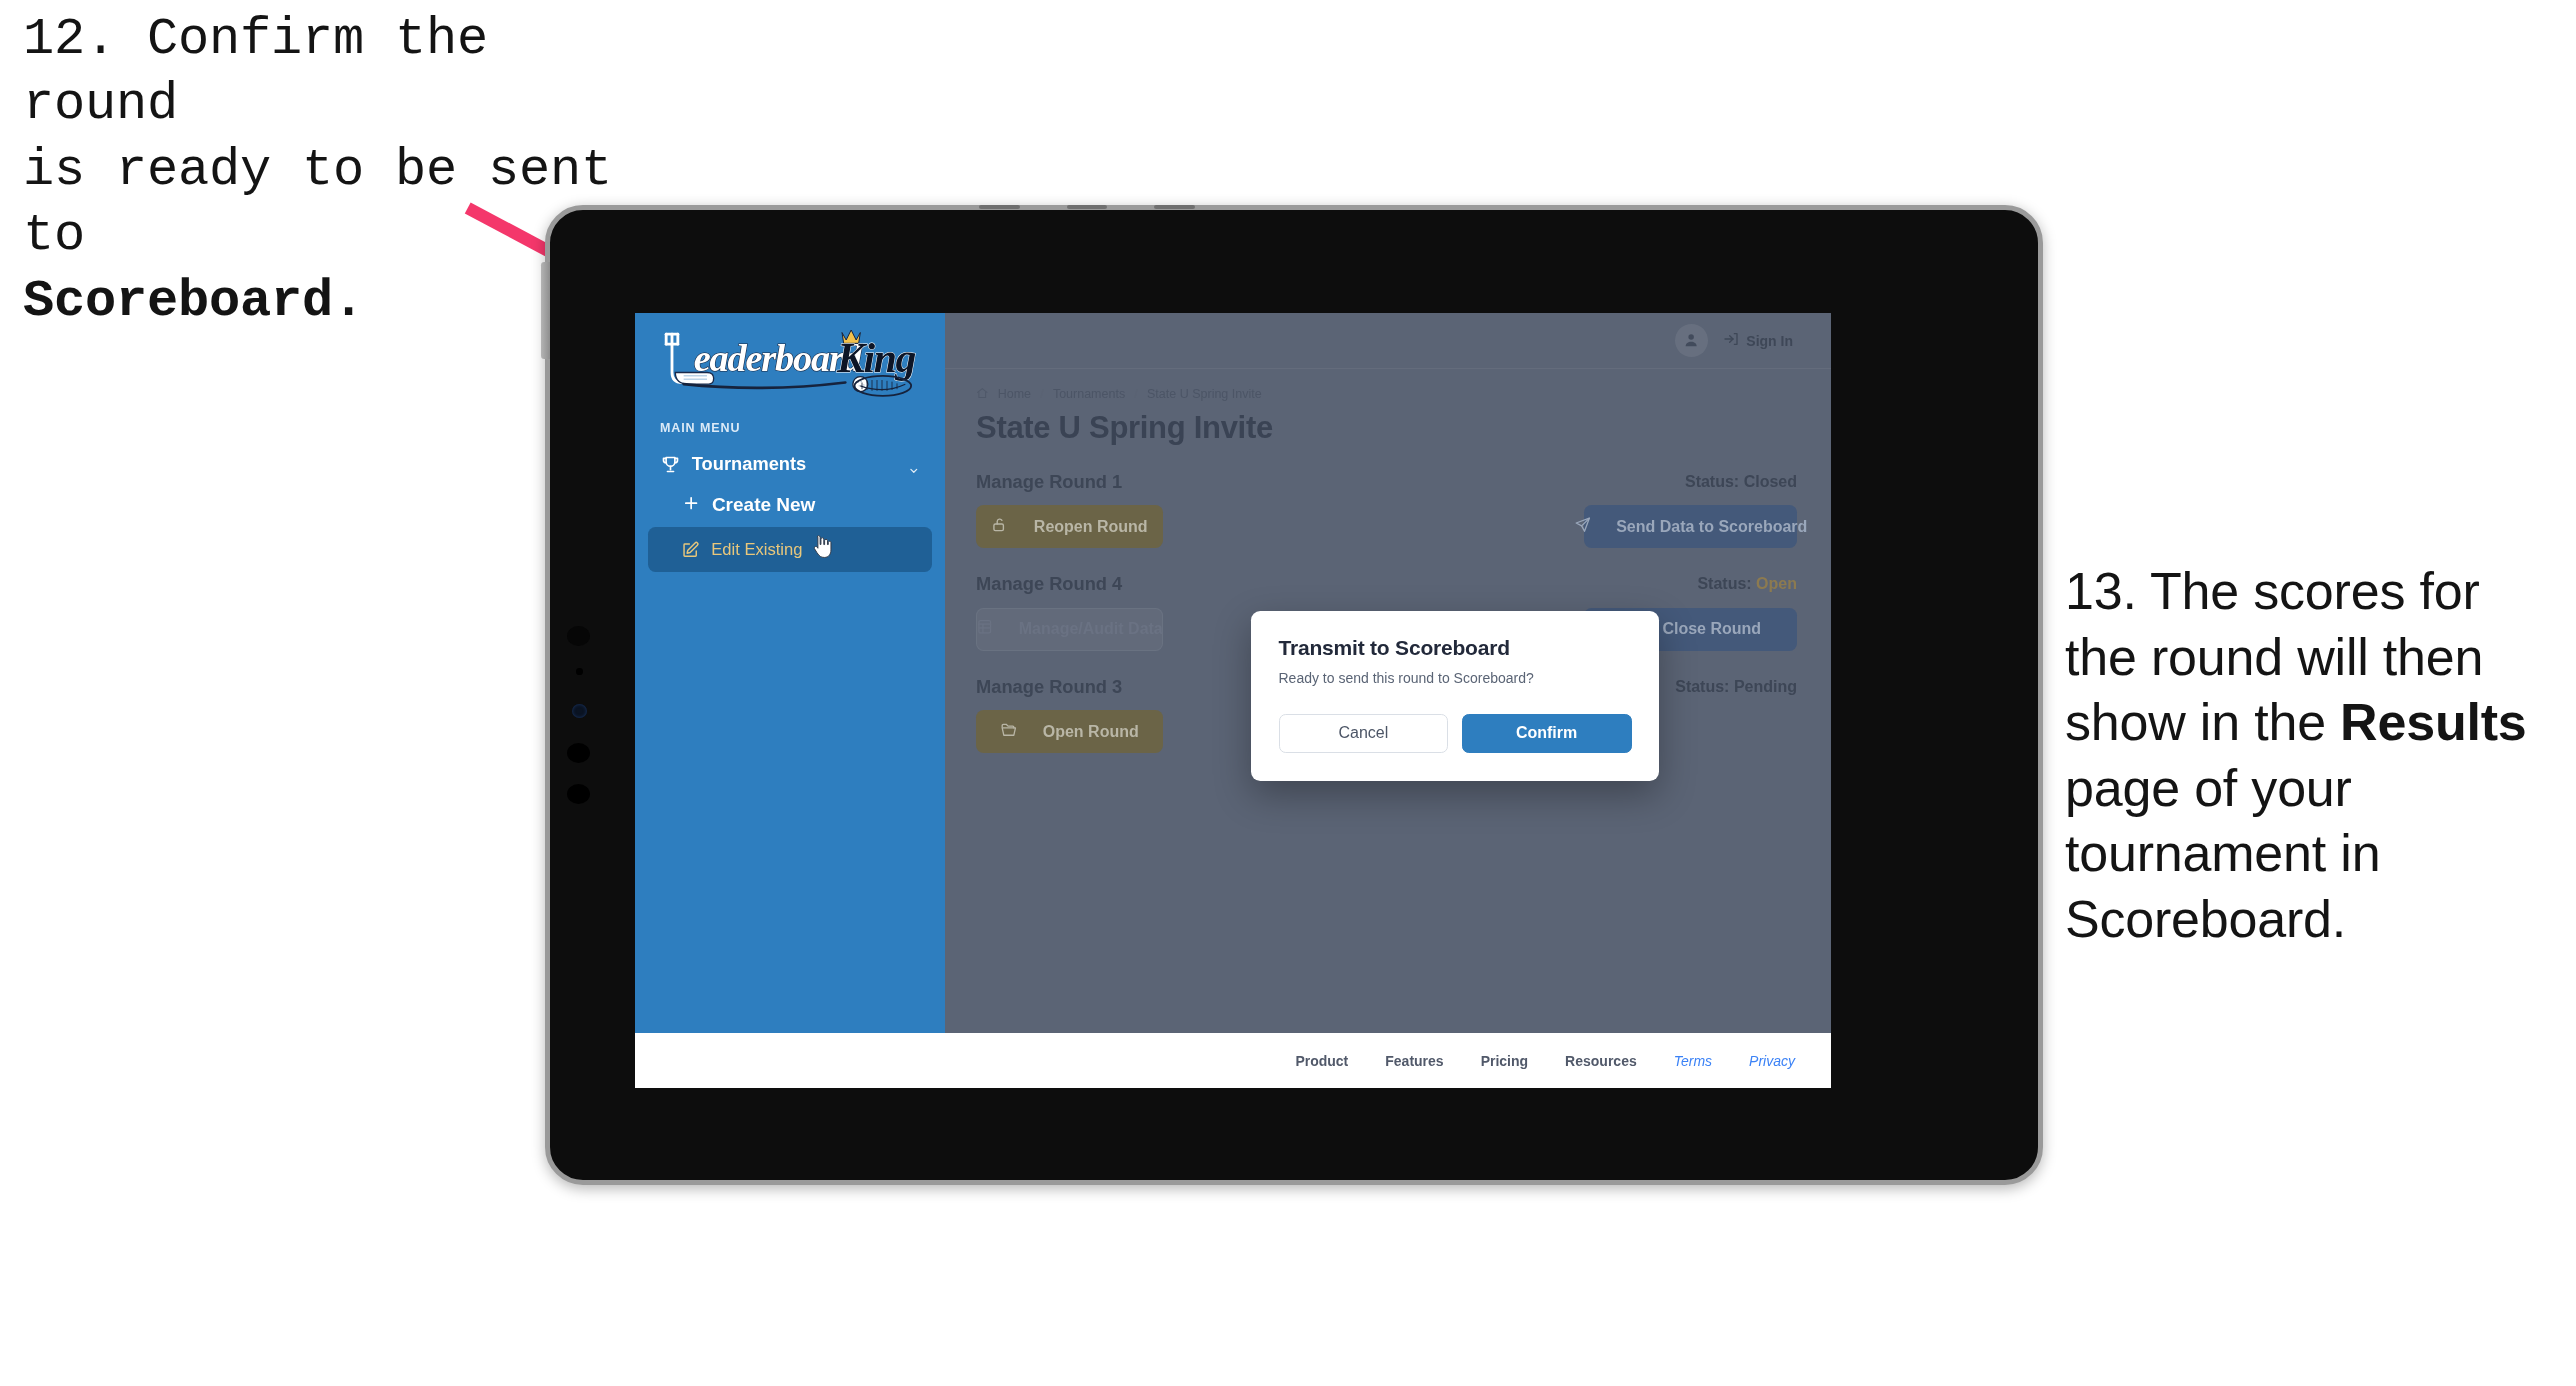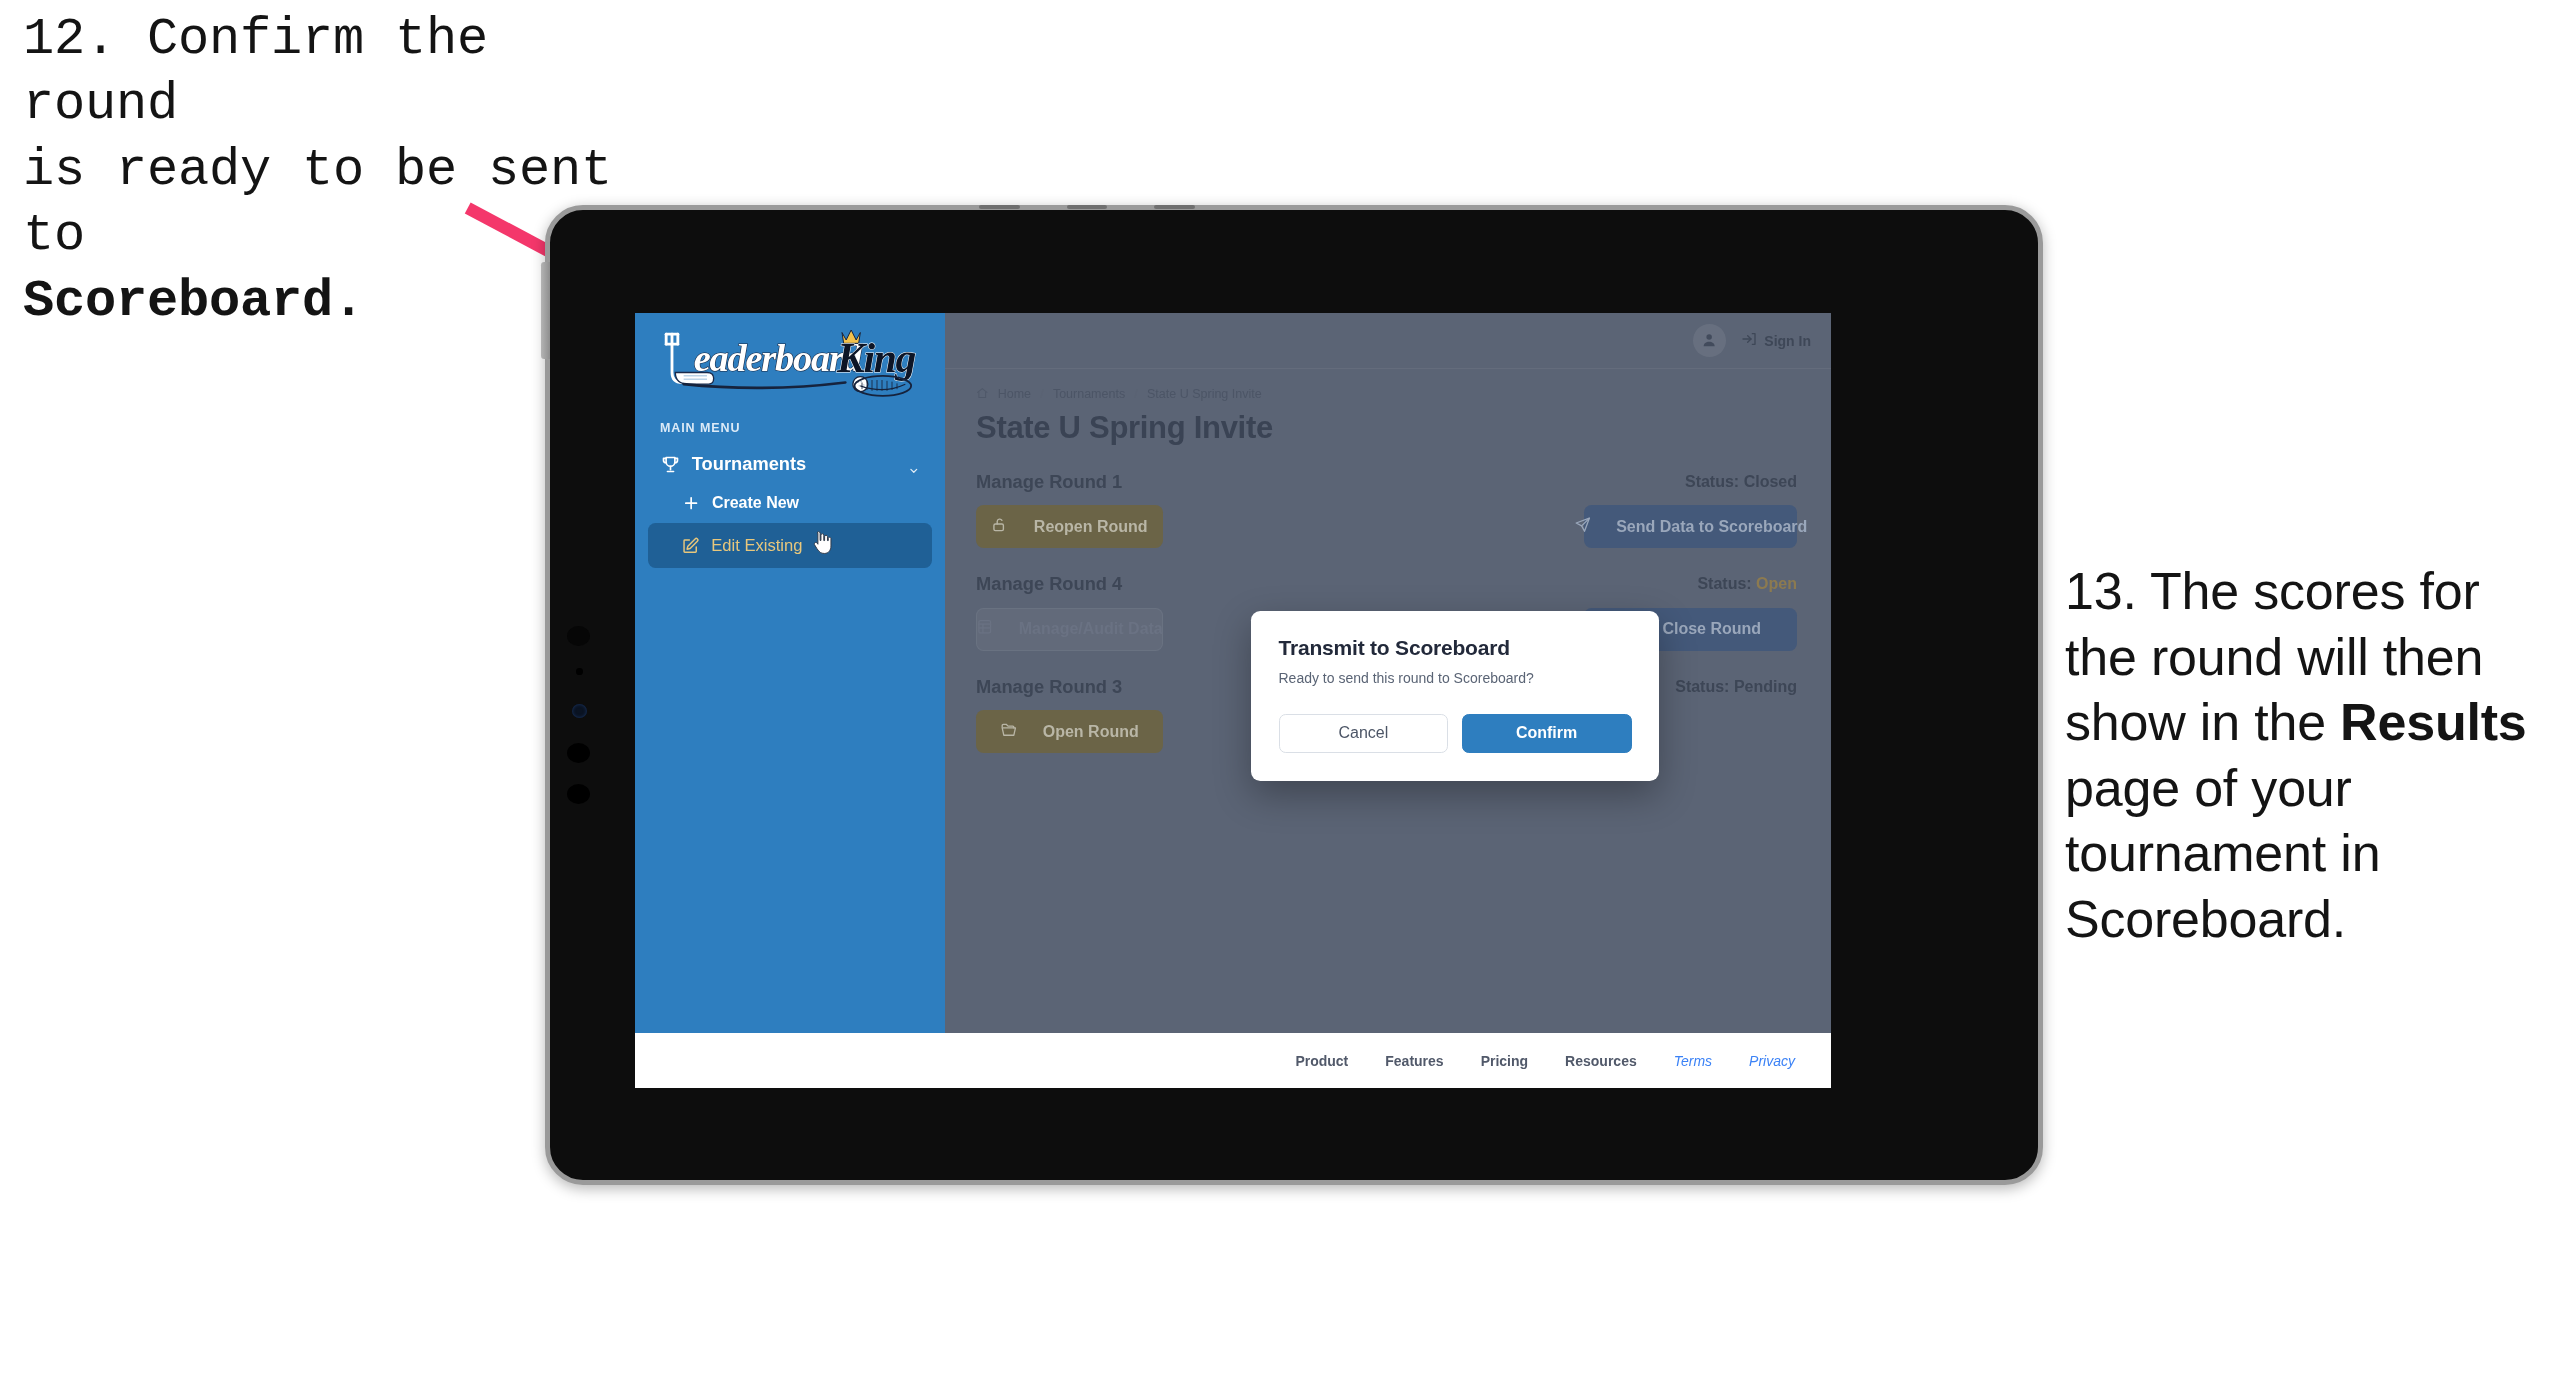--- a/index.html
+++ b/index.html
@@ -136,21 +136,21 @@
   .nav-item .chev {
     position: absolute;
     right: 25px; top: 6.7px;
     width: 11.6px; height: 11.6px;
     opacity: .85;
   }
   .sub-item {
     display: flex;
     align-items: flex-start;
     gap: 11.6px;
-    font-size: 16px;
+    font-size: 19px;
     font-weight: 600;
     color: #ffffff;
     margin: 18.3px 0 0 47px;
   }
   .sub-item .sb-icon { width: 18.3px; height: 18.3px; flex-shrink:0; display:block; }
 
   #nav-edit-existing {
     margin: 11.6px 13.3px 0 13.3px;
     padding: 12.5px 0 12.5px 33px;
     background: #1f6096;
@@ -177,21 +177,21 @@
     flex: 1;
     background: #5b6475;   
     position: relative;
     min-width: 0;
   }
   #topbar {
     height: 55px;
     display: flex;
     align-items: center;
     justify-content: flex-end;
-    padding-right: 20px;
+    padding-right: 38px;
     gap: 15px;
     border-bottom: 0.8px solid rgba(255,255,255,.055);
   }
   #avatar {
     width: 33px; height: 33px;
     border-radius: 50%;
     background: rgba(255,255,255,.075);
     display: flex; align-items: center; justify-content: center;
   }
   #avatar svg { width: 18.3px; height: 18.3px; }

